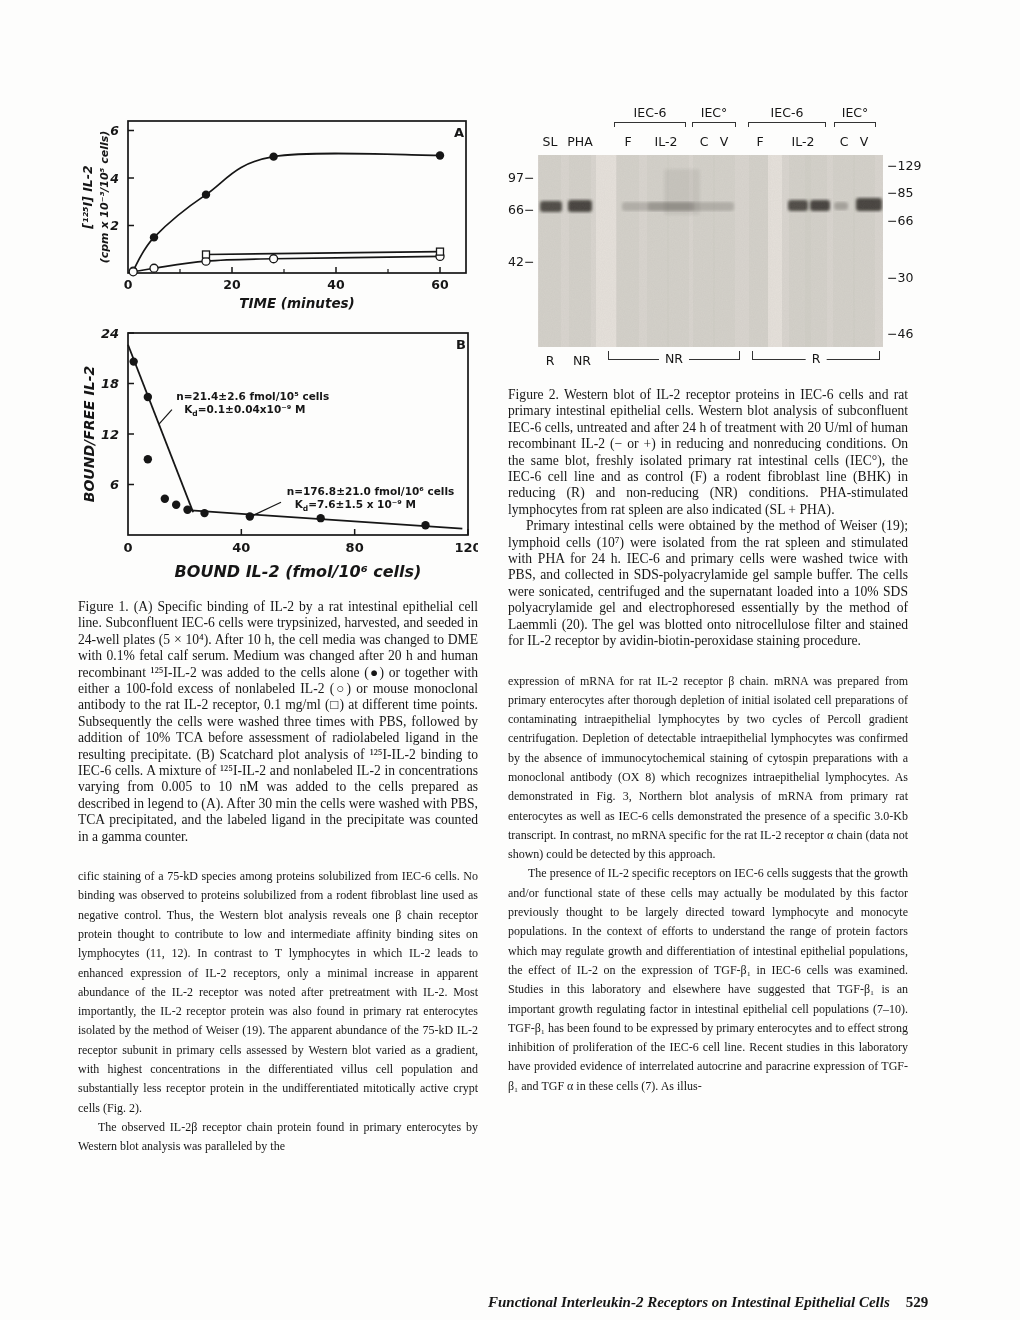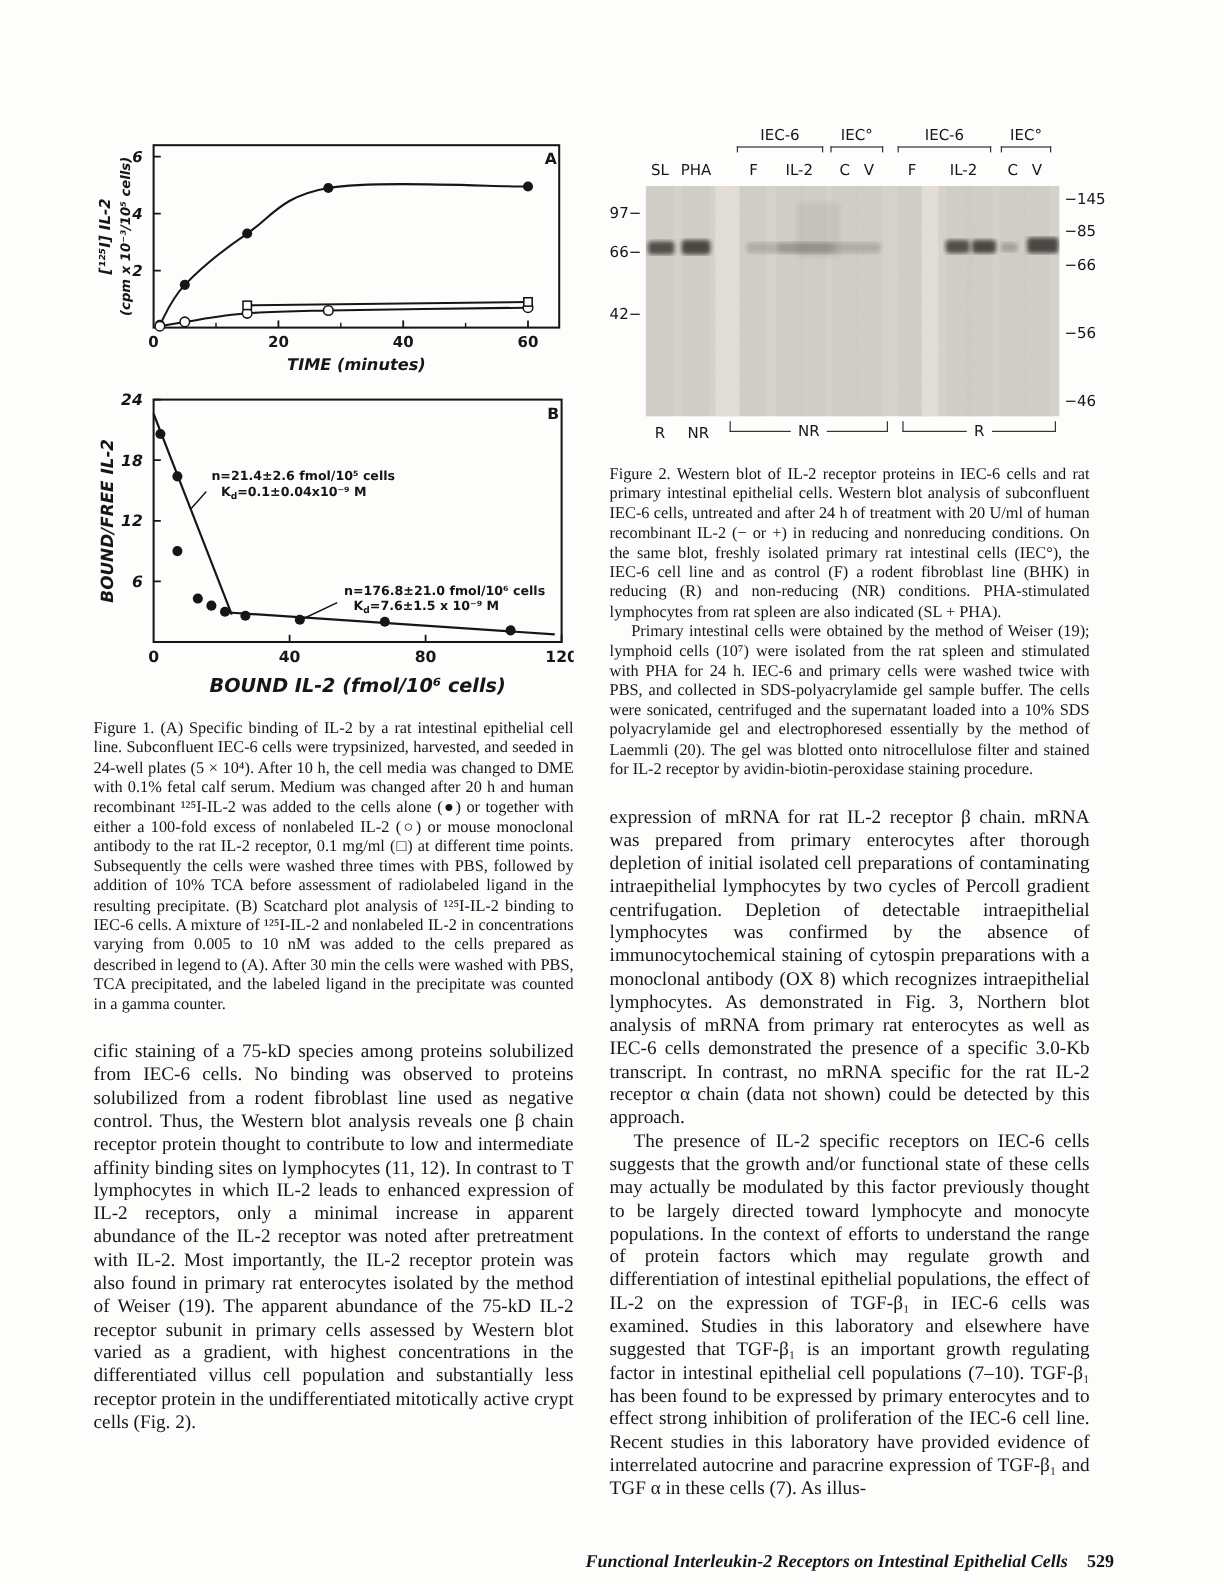--- a/index.html
+++ b/index.html
@@ -7,21 +7,21 @@
   .page{position:relative;width:1020px;height:1320px;background:#fdfdfc;font-family:"Liberation Serif",serif;color:#161616;overflow:hidden}
   .col{position:absolute;top:105px;width:400px}
   .col-left{left:78px}
   .col-right{left:508px}
   svg.chart{display:block}
   #chartA{margin-bottom:6px}
   .caption{font-size:13.6px;line-height:16.4px;text-align:justify;margin-top:14px}
   .caption p{margin:0}
   .cap-label{}
   .cap-indent{text-indent:18px}
-  .body-p{font-size:16px;line-height:19.3px;text-align:justify;margin-top:0}
+  .body-p{font-size:12px;line-height:19.3px;text-align:justify;margin-top:0}
   .body-start{margin-top:22px}
   .indent{text-indent:20px}
   .fig1-caption{margin-bottom:4px}
   .fig2{position:relative;width:400px;height:268px}
   .footer{position:absolute;top:1294px;left:488px;width:420px;text-align:right;font-size:15px;white-space:nowrap}
   .ft-title{font-style:italic;font-weight:bold}
   .ft-page{font-weight:bold;margin-left:16px}
 </style>
 </head>
 <body>
@@ -105,20 +105,21 @@
         <text x="378" y="28" fill="#161616" font-family="&quot;DejaVu Sans&quot;, sans-serif" font-size="13" font-weight="bold">B</text>
         <text x="220" y="256" fill="#161616" font-family="&quot;DejaVu Sans&quot;, sans-serif" text-anchor="middle" font-size="16" font-weight="bold" font-style="italic">BOUND IL-2 (fmol/10⁶ cells)</text>
         <text x="16" y="113" fill="#161616" font-family="&quot;DejaVu Sans&quot;, sans-serif" text-anchor="middle" font-size="14" font-weight="bold" font-style="italic" transform="rotate(-90 16 113)">BOUND/FREE IL-2</text>
       </svg>
     <div class="caption fig1-caption">
       <p>
         <span class="cap-label">Figure 1.</span><span> (A) Specific binding of IL-2 by a rat intestinal epithelial cell line. Subconfluent IEC-6 cells were trypsinized, harvested, and seeded in 24-well plates (5 × 10⁴). After 10 h, the cell media was changed to DME with 0.1% fetal calf serum. Medium was changed after 20 h and human recombinant ¹²⁵I-IL-2 was added to the cells alone (●) or together with either a 100-fold excess of nonlabeled IL-2 (○) or mouse monoclonal antibody to the rat IL-2 receptor, 0.1 mg/ml (□) at different time points. Subsequently the cells were washed three times with PBS, followed by addition of 10% TCA before assessment of radiolabeled ligand in the resulting precipitate. (B) Scatchard plot analysis of ¹²⁵I-IL-2 binding to IEC-6 cells. A mixture of ¹²⁵I-IL-2 and nonlabeled IL-2 in concentrations varying from 0.005 to 10 nM was added to the cells prepared as described in legend to (A). After 30 min the cells were washed with PBS, TCA precipitated, and the labeled ligand in the precipitate was counted in a gamma counter.</span>
       </p>
     </div>
     <p class="body-p body-start">cific staining of a 75-kD species among proteins solubilized from IEC-6 cells. No binding was observed to proteins solubilized from a rodent fibroblast line used as negative control. Thus, the Western blot analysis reveals one β chain receptor protein thought to contribute to low and intermediate affinity binding sites on lymphocytes (11, 12). In contrast to T lymphocytes in which IL-2 leads to enhanced expression of IL-2 receptors, only a minimal increase in apparent abundance of the IL-2 receptor was noted after pretreatment with IL-2. Most importantly, the IL-2 receptor protein was also found in primary rat enterocytes isolated by the method of Weiser (19). The apparent abundance of the 75-kD IL-2 receptor subunit in primary cells assessed by Western blot varied as a gradient, with highest concentrations in the differentiated villus cell population and substantially less receptor protein in the undifferentiated mitotically active crypt cells (Fig. 2).</p>
+    <p class="body-p indent">The observed IL-2β receptor chain protein found in primary enterocytes by Western blot analysis was paralleled by the</p>
   </div>
 
   <div class="col col-right">
     <div class="fig2" id="fig2">
         <div style="position: absolute; top: 0px; left: 142px; transform: translateX(-50%); font: 12.5px &quot;DejaVu Sans&quot;, sans-serif;">IEC-6</div>
         <div style="position: absolute; top: 17px; left: 106px; width: 72px; height: 5px; border-top: 1px solid rgb(51, 51, 51); border-right: 1px solid rgb(51, 51, 51); border-left: 1px solid rgb(51, 51, 51); border-image: initial; border-bottom: none;"></div>
         <div style="position: absolute; top: 0px; left: 206px; transform: translateX(-50%); font: 12.5px &quot;DejaVu Sans&quot;, sans-serif;">IEC°</div>
         <div style="position: absolute; top: 17px; left: 184px; width: 44px; height: 5px; border-top: 1px solid rgb(51, 51, 51); border-right: 1px solid rgb(51, 51, 51); border-left: 1px solid rgb(51, 51, 51); border-image: initial; border-bottom: none;"></div>
         <div style="position: absolute; top: 0px; left: 279px; transform: translateX(-50%); font: 12.5px &quot;DejaVu Sans&quot;, sans-serif;">IEC-6</div>
         <div style="position: absolute; top: 17px; left: 240px; width: 78px; height: 5px; border-top: 1px solid rgb(51, 51, 51); border-right: 1px solid rgb(51, 51, 51); border-left: 1px solid rgb(51, 51, 51); border-image: initial; border-bottom: none;"></div>
@@ -166,24 +167,24 @@
           <rect x="126" y="14" width="36" height="46" rx="3" fill="#2e2a26" opacity="0.07" filter="url(#bandblur)"></rect>
           <rect x="250" y="45" width="20" height="11" rx="3" fill="#2e2a26" opacity="0.8" filter="url(#bandblur)"></rect>
           <rect x="272" y="45" width="20" height="11" rx="3" fill="#2e2a26" opacity="0.85" filter="url(#bandblur)"></rect>
           <rect x="296" y="47" width="14" height="8" rx="3" fill="#2e2a26" opacity="0.28" filter="url(#bandblur)"></rect>
           <rect x="318" y="43" width="26" height="13" rx="3" fill="#2e2a26" opacity="0.85" filter="url(#bandblur)"></rect>
           <rect x="0" y="0" width="345" height="192" filter="url(#grain)" opacity="0.5"></rect>
         </svg>
         <div style="position: absolute; left: 0px; width: 26px; text-align: right; top: 65px; font: 12.5px &quot;DejaVu Sans&quot;, sans-serif;">97−</div>
         <div style="position: absolute; left: 0px; width: 26px; text-align: right; top: 97px; font: 12.5px &quot;DejaVu Sans&quot;, sans-serif;">66−</div>
         <div style="position: absolute; left: 0px; width: 26px; text-align: right; top: 149px; font: 12.5px &quot;DejaVu Sans&quot;, sans-serif;">42−</div>
-        <div style="position: absolute; left: 379px; top: 53px; font: 12.5px &quot;DejaVu Sans&quot;, sans-serif;">−145</div>
+        <div style="position: absolute; left: 379px; top: 53px; font: 12.5px &quot;DejaVu Sans&quot;, sans-serif;">−129</div>
         <div style="position: absolute; left: 379px; top: 80px; font: 12.5px &quot;DejaVu Sans&quot;, sans-serif;">−85</div>
         <div style="position: absolute; left: 379px; top: 108px; font: 12.5px &quot;DejaVu Sans&quot;, sans-serif;">−66</div>
-        <div style="position: absolute; left: 379px; top: 165px; font: 12.5px &quot;DejaVu Sans&quot;, sans-serif;">−56</div>
+        <div style="position: absolute; left: 379px; top: 165px; font: 12.5px &quot;DejaVu Sans&quot;, sans-serif;">−30</div>
         <div style="position: absolute; left: 379px; top: 221px; font: 12.5px &quot;DejaVu Sans&quot;, sans-serif;">−46</div>
         <div style="position: absolute; top: 248px; left: 42px; transform: translateX(-50%); font: 12.5px &quot;DejaVu Sans&quot;, sans-serif;">R</div>
         <div style="position: absolute; top: 248px; left: 74px; transform: translateX(-50%); font: 12.5px &quot;DejaVu Sans&quot;, sans-serif;">NR</div>
         <div style="position: absolute; top: 246px; left: 100px; width: 132px; height: 9px; border-right: 1px solid rgb(51, 51, 51); border-bottom: 1px solid rgb(51, 51, 51); border-left: 1px solid rgb(51, 51, 51); border-image: initial; border-top: none;">
           <span style="position: absolute; left: 50%; top: 1px; transform: translateX(-50%); background: rgb(253, 253, 252); padding: 0px 6px; font: 12.5px / 14px &quot;DejaVu Sans&quot;, sans-serif;">NR</span>
         </div>
         <div style="position: absolute; top: 246px; left: 244px; width: 128px; height: 9px; border-right: 1px solid rgb(51, 51, 51); border-bottom: 1px solid rgb(51, 51, 51); border-left: 1px solid rgb(51, 51, 51); border-image: initial; border-top: none;">
           <span style="position: absolute; left: 50%; top: 1px; transform: translateX(-50%); background: rgb(253, 253, 252); padding: 0px 6px; font: 12.5px / 14px &quot;DejaVu Sans&quot;, sans-serif;">R</span>
         </div>
       </div>

